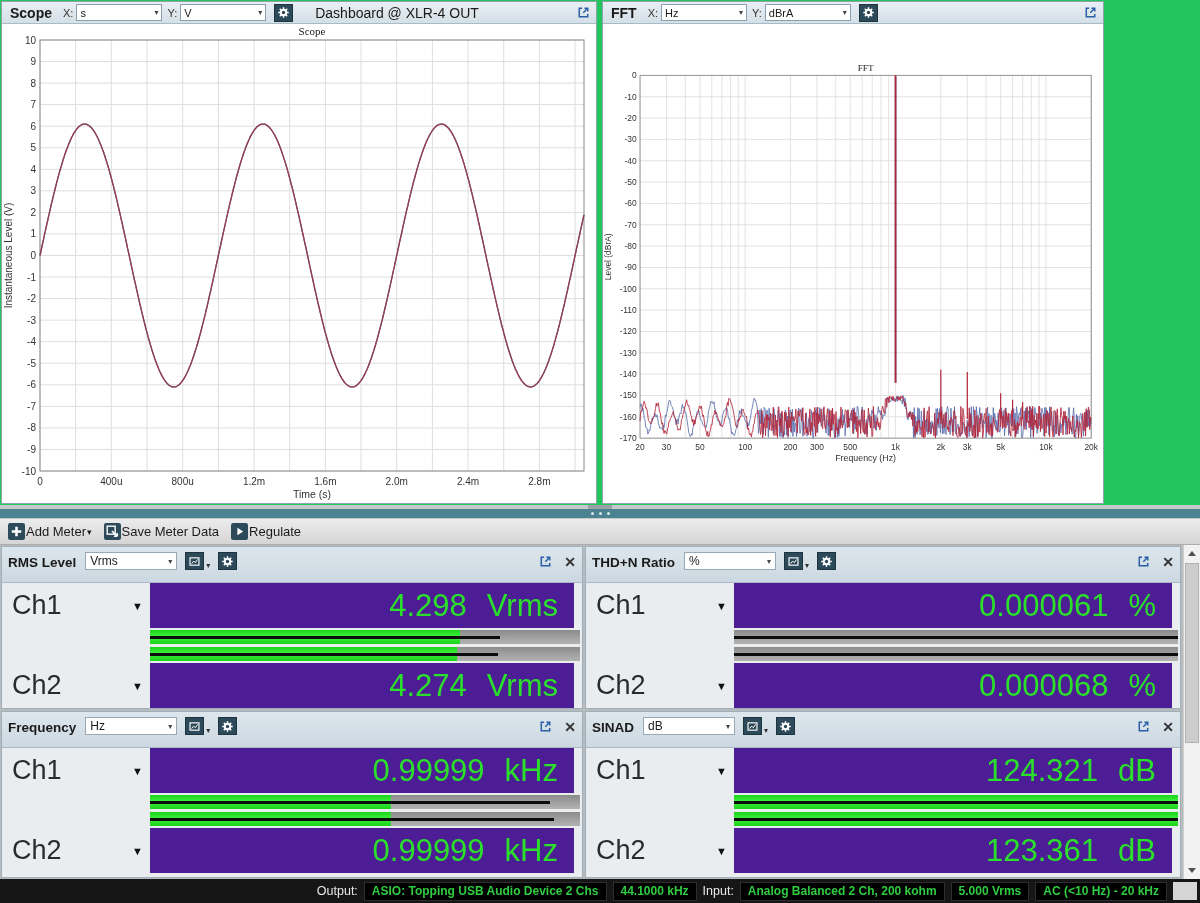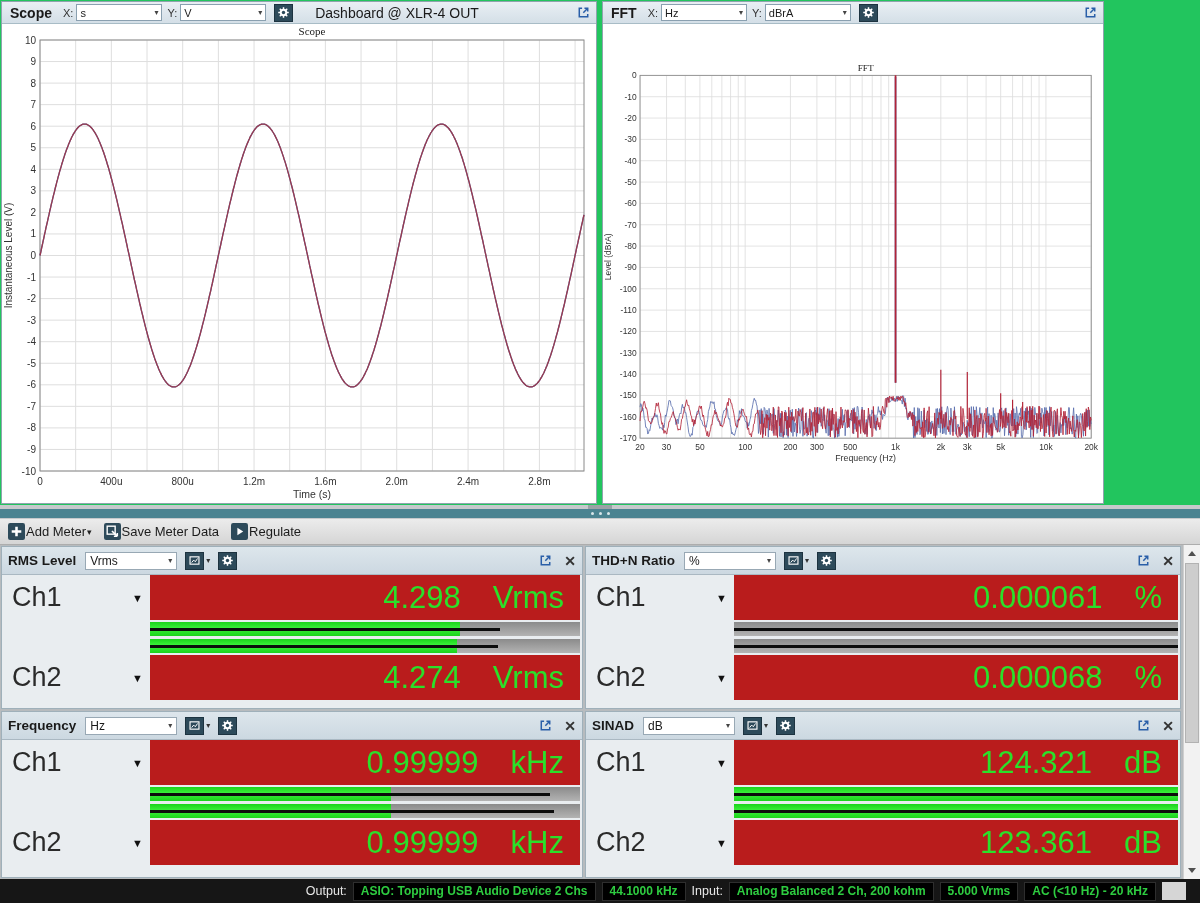--- a/index.html
+++ b/index.html
@@ -62,40 +62,40 @@
   .tb-dd { font-size:9px; color:#222; }
 
   
   #meters { position:absolute; left:0; top:545px; width:1200px; height:334px; background:#b7bbbe; }
   .meter-panel { position:absolute; background:#e9edf0; border:1px solid #9fb0ba; }
   .mp0 { left:1px;   top:1px;   width:582px; height:163px; }
   .mp1 { left:585px; top:1px;   width:596px; height:163px; }
   .mp2 { left:1px;   top:166px; width:582px; height:167px; }
   .mp3 { left:585px; top:166px; width:596px; height:167px; }
   .m-head {
-    height:28px; background:linear-gradient(#dde6ec,#ccd8e1); border-bottom:1px solid #aab8c2;
-    display:flex; align-items:center; padding:12px 6px;
+    height:36px; background:linear-gradient(#dde6ec,#ccd8e1); border-bottom:1px solid #aab8c2;
+    display:flex; align-items:flex-end; padding:12px 6px;
   }
   .m-title { font-size:13.5px; font-weight:bold; margin-right:9px; }
   .m-unit {
     width:92px; height:18px; background:#fff; border:1px solid #98a8b4;
     display:inline-flex; align-items:center; font-size:12px; padding:0 4px; cursor:default;
   }
   .m-unit .m-unit-arrow { margin-left:auto; font-size:8px; color:#444; }
   .mclose { font-size:14px; font-weight:bold; color:#333; margin-left:10px; cursor:pointer; }
   .m-body { position:relative; padding-top:0; }
   .ch-row { display:flex; height:45px; }
   .ch-label {
     width:148px; display:flex; align-items:center; padding-left:10px;
     font-size:27px; color:#2a2a2a; cursor:pointer;
   }
   .ch-arrow { margin-left:auto; margin-right:7px; font-size:11px; color:#111; }
   .m-display {
-    flex:1; margin-right:2px; background:#b91c1c;
-    display:flex; align-items:center; justify-content:flex-end; gap:32px; padding-right:16px;
+    flex:1; margin-right:8px; background:#4c1d95;
+    display:flex; align-items:center; justify-content:flex-end; gap:20px; padding-right:16px;
   }
   .m-val, .m-dunit { font-size:31px; color:var(--meter-green,#2ae02a); }
   .bars { margin:2px 2px 2px 148px; display:flex; flex-direction:column; gap:3px; }
   .bar {
     position:relative; height:14px; overflow:hidden;
     background:linear-gradient(#8b8b8b,#b3b3b3);
   }
   .bar-fill {
     position:absolute; left:0; top:0; bottom:0; width:0;
     background:linear-gradient(#1bd31b,#3bf03b 45%,#1bd31b);
@@ -106,21 +106,21 @@
   #m-scroll { position:absolute; left:1183px; top:0; width:17px; height:334px; background:#f2f2f2; border-left:1px solid #cfcfcf; }
   .sb-btn { position:absolute; left:0; width:16px; height:17px; background:#f2f2f2; display:flex; align-items:center; justify-content:center; cursor:pointer; }
   .sb-up { top:0; } .sb-down { bottom:0; }
   .tri-up { width:0; height:0; border-left:4px solid transparent; border-right:4px solid transparent; border-bottom:5px solid #505050; }
   .tri-down { width:0; height:0; border-left:4px solid transparent; border-right:4px solid transparent; border-top:5px solid #505050; }
   #m-thumb { position:absolute; left:1px; top:18px; width:14px; height:180px; background:#cdcdcd; border:1px solid #b2b2b2; cursor:pointer; }
 
   
   #statusbar {
     position:absolute; left:0; top:879px; width:1200px; height:24px; background:#161616;
-    display:flex; align-items:center; justify-content:flex-end; gap:6px; padding-right:14px;
+    display:flex; align-items:center; justify-content:flex-end; gap:6px; padding-right:3px;
   }
   .sb-label { font-size:12.5px; color:#e8e8e8; }
   .sb-badge {
     background:#000; border:1px solid #2e2e2e; color:var(--status-green,#2ecc40);
     font-size:12px; font-weight:bold; padding:1px 7px; line-height:15px;
   }
   .sb-grip { width:24px; height:18px; background:#d6d6d6; }
 </style>
 </head>
 <body>

